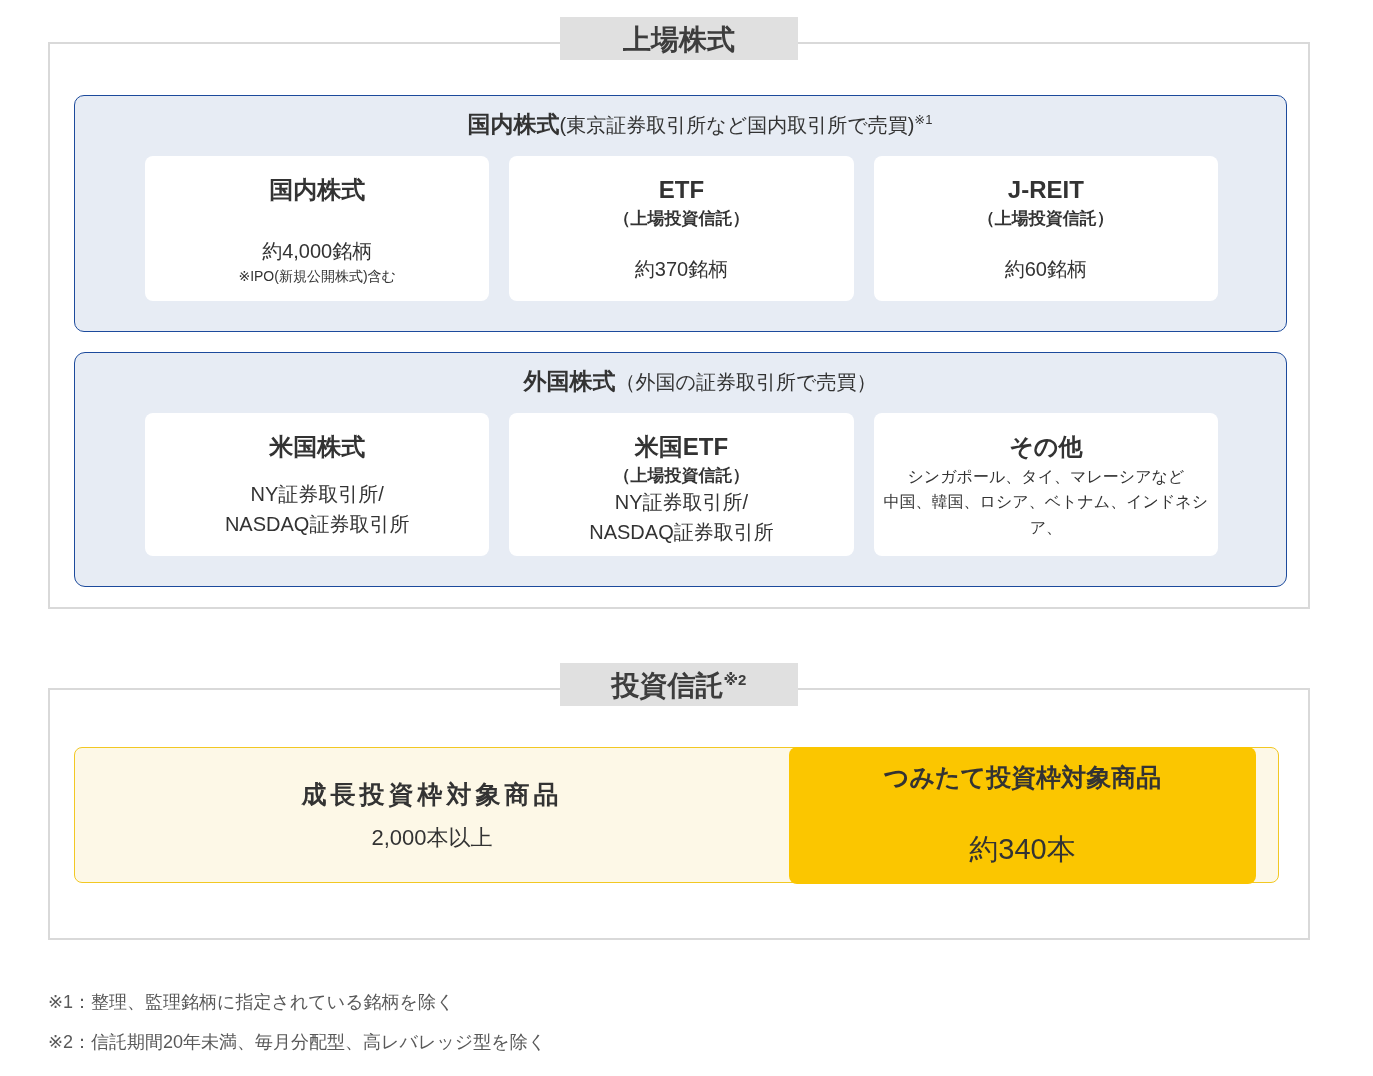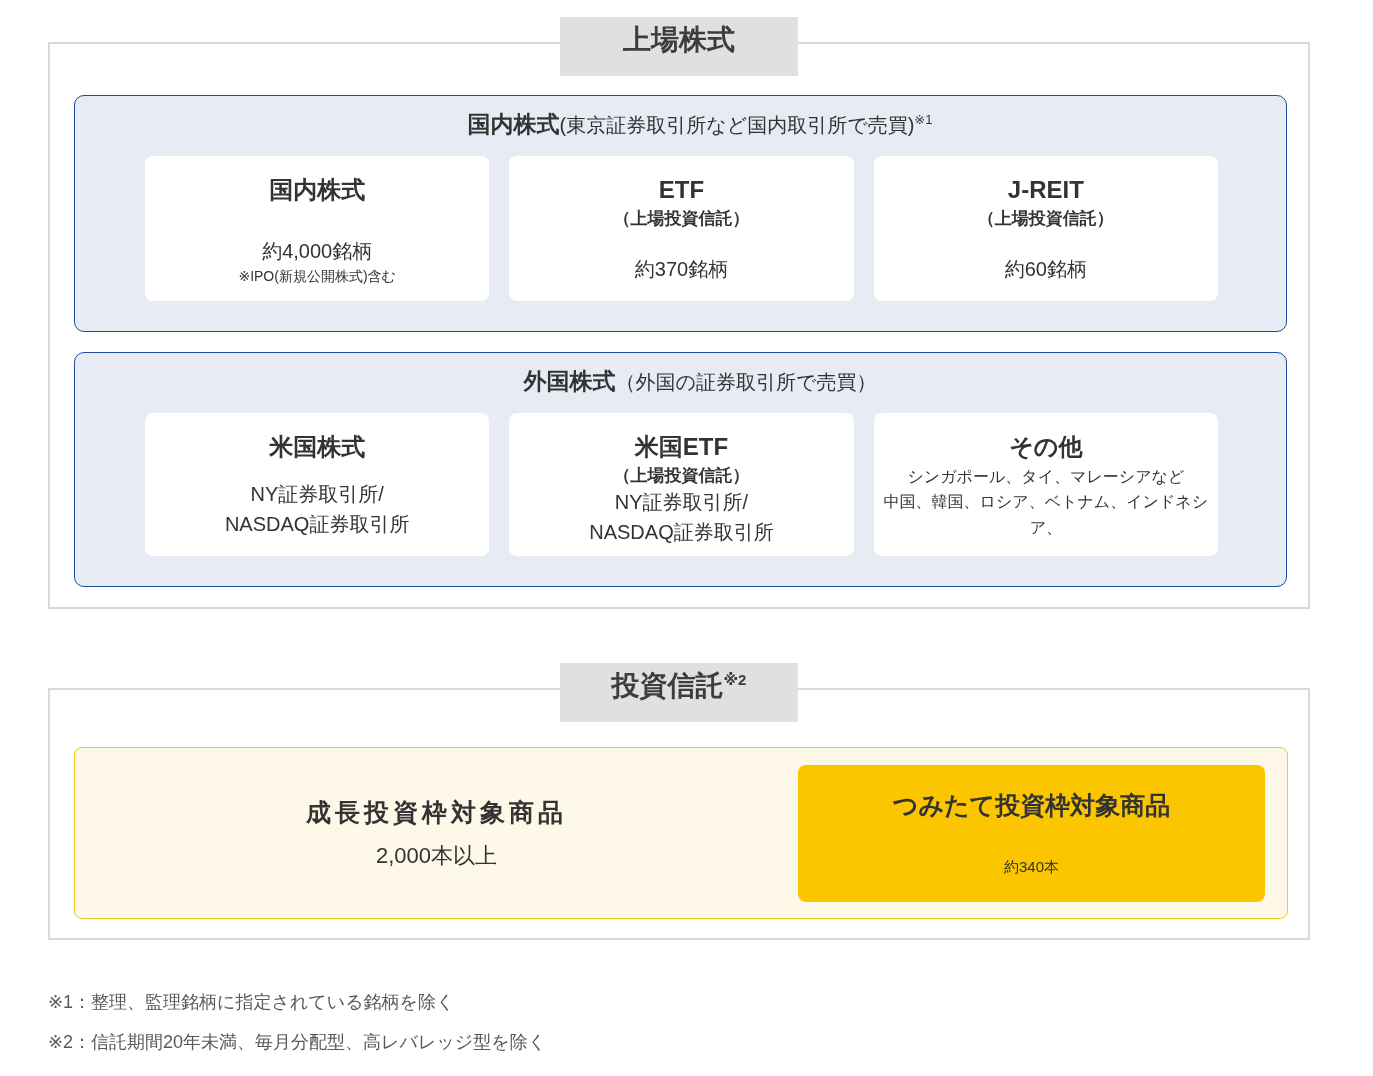--- a/index.html
+++ b/index.html
@@ -32,40 +32,40 @@
     border:2px solid var(--container_border);
   }
   #container-listed{top:42px;height:567px;}
   #container-funds{top:688px;height:252px;}
   .section-title{
     position:absolute;
     top:-27px;
     left:50%;
     transform:translateX(-50%);
     width:238px;
-    padding:8px 0 20px;
+    padding:8px 0 4px;
     background:var(--title_box_bg);
     text-align:center;
     font-size:28px;
     font-weight:bold;
     color:var(--text_title);
     white-space:nowrap;
     line-height:1.1;
   }
   .section-title sup{font-size:15px;vertical-align:super;}
   .group{
     position:absolute;
     left:24px;
     right:21px;
     background:var(--group_bg);
     border:1px solid var(--group_border);
     border-radius:10px;
   }
   #group-domestic{top:51px;height:237px;}
-  #group-foreign{top:308px;height:235px;}
+  #group-foreign{top:308px;height:235px;border-radius:11px;}
   .group-heading{
     margin-top:12px;
     text-align:center;
     font-size:20px;
     color:var(--text_main);
     line-height:1.4;
     padding-left:39px;
   }
   .gh-bold{font-size:23px;font-weight:bold;}
   .gh-sup{font-size:13px;vertical-align:super;}
@@ -89,23 +89,23 @@
     text-align:center;
   }
   .card-title{font-size:24px;font-weight:bold;line-height:1.15;}
   .card-sub{font-size:17px;font-weight:bold;margin-top:3px;}
   .card-body{margin-top:auto;font-size:20px;line-height:1.5;}
   .card-body.small{font-size:16px;line-height:1.6;}
   .card-note{font-size:14px;margin-top:2px;}
   .cream-box{
     position:absolute;
     left:24px;
-    right:20px;
+    right:29px;
     top:57px;
-    height:172px;
+    height:136px;
     background:var(--cream_bg);
     border:1px solid var(--cream_border);
     border-radius:8px;
     display:flex;
     align-items:center;
   }
   .mf-left{flex:1;text-align:center;}
   .mf-left-title{font-size:25px;font-weight:bold;letter-spacing:4px;}
   .mf-left-value{font-size:22px;margin-top:12px;}
   .gold-box{
@@ -116,21 +116,21 @@
     border-radius:8px;
     display:flex;
     flex-direction:column;
     align-items:center;
     justify-content:center;
     text-align:center;
     flex-shrink:0;
     gap:27px;
   }
   .mf-right-title{font-size:25px;font-weight:bold;}
-  .mf-right-value{font-size:15px;margin-top:9px;}
+  .mf-right-value{font-size:29px;margin-top:9px;}
   .footnotes{
     position:absolute;
     left:48px;
     top:982px;
     font-size:18px;
     color:var(--text_footnote);
     line-height:40px;
   }
 </style>
 </head>

